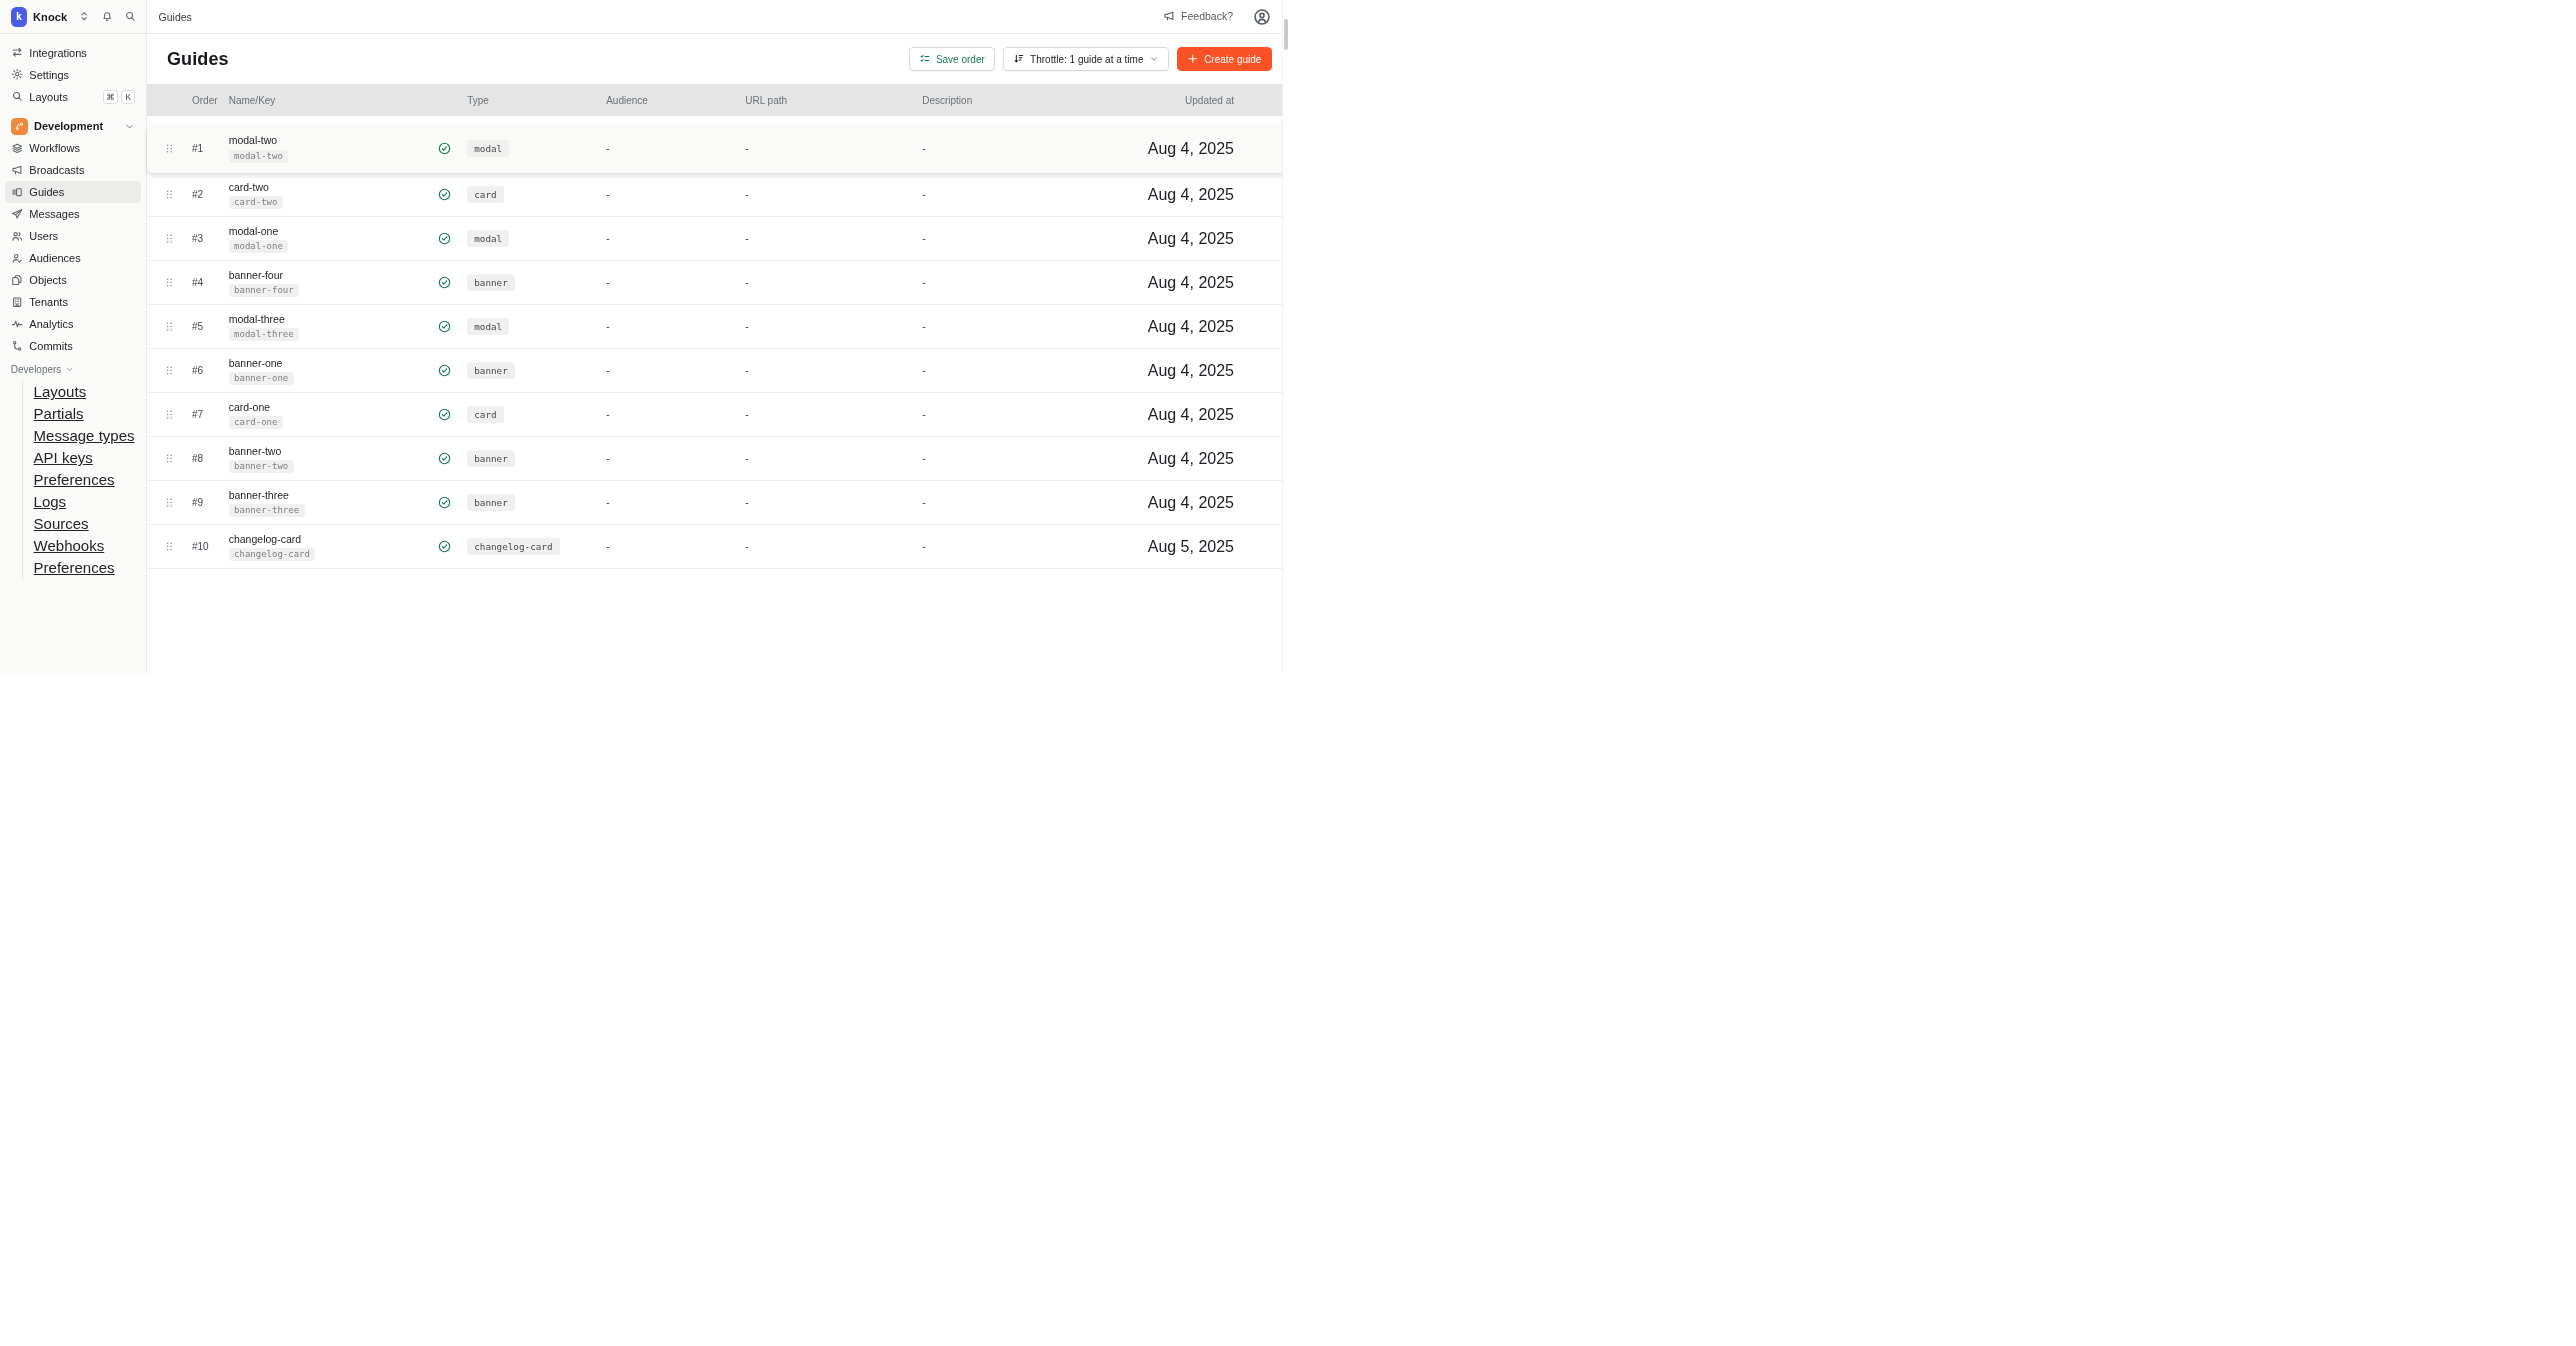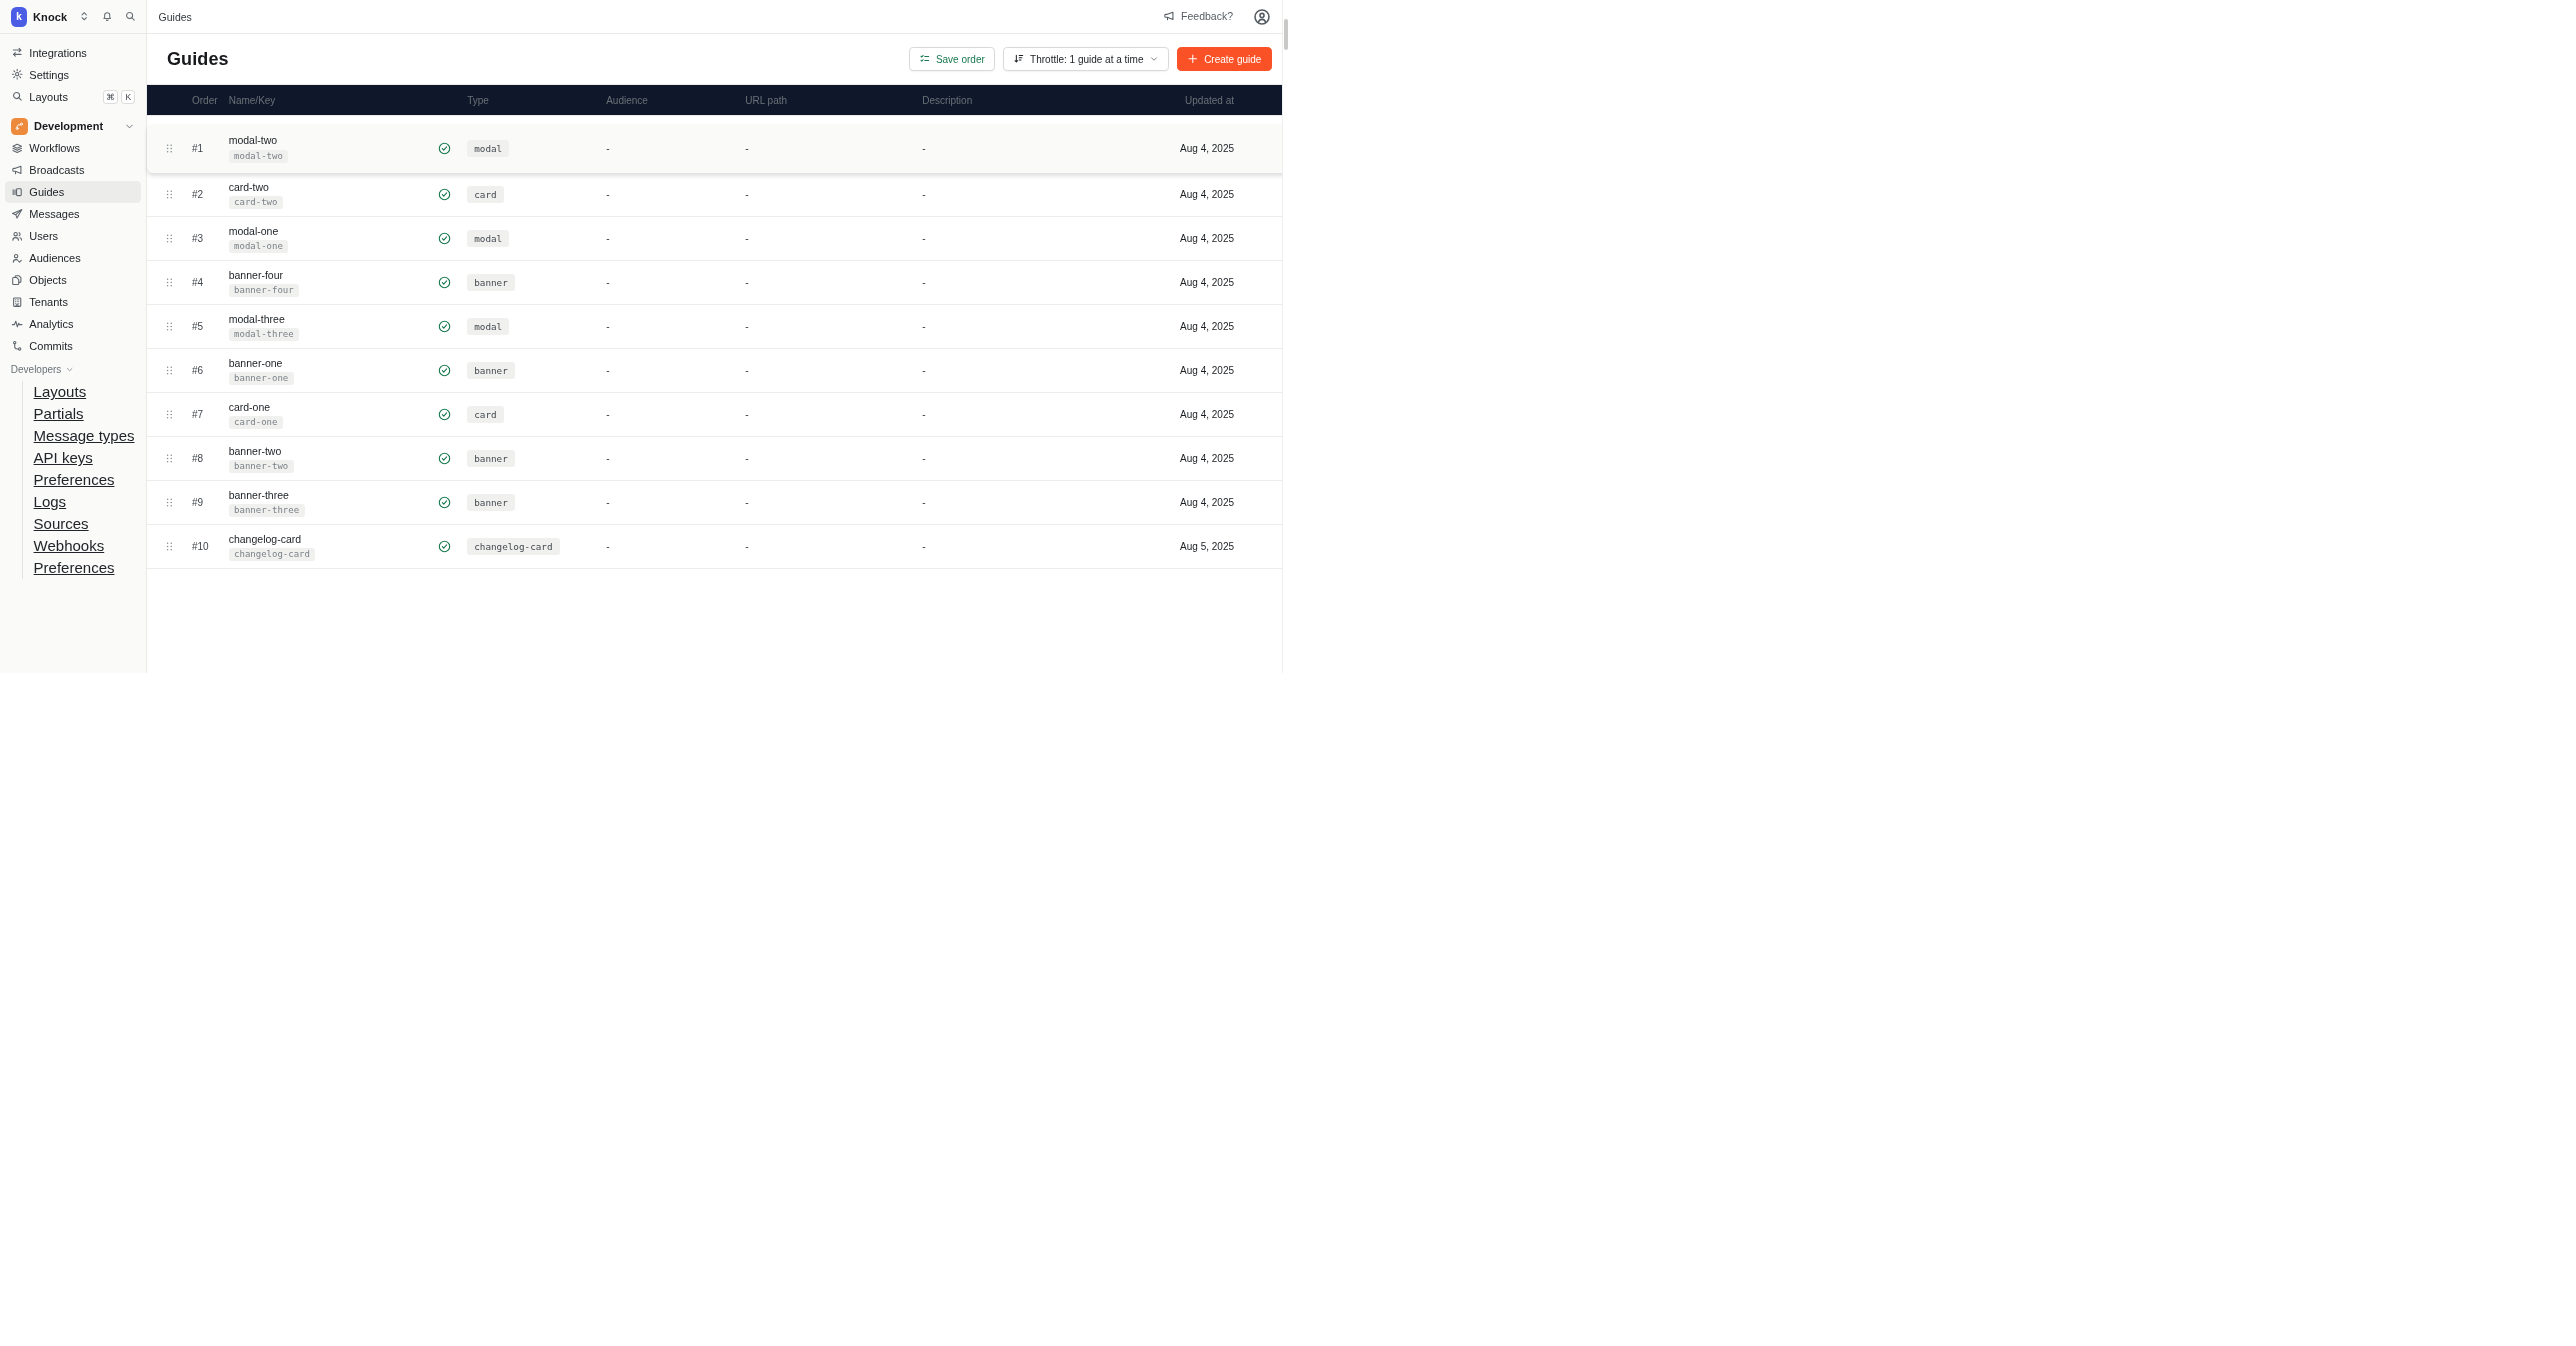--- a/index.html
+++ b/index.html
@@ -59,23 +59,23 @@
   .cell { flex:0 0 auto; }
   .c-handle { width:23px; display:flex; align-items:center; justify-content:center; color:#878f96; }
   .c-order { width:40px; padding-left:11px; font-size:10px; color:#40464c; }
   .c-name { width:217px; padding-left:7.7px; }
   .c-chk { width:23px; display:flex; align-items:center; color:#18794e; }
   .c-chk svg { width:13px; height:13px; }
   .c-type { width:139px; padding-left:6.2px; }
   .c-aud { width:139px; padding-left:6.2px; font-size:10px; color:#33383d; }
   .c-url { width:177px; padding-left:6.2px; font-size:10px; color:#33383d; }
   .c-desc { width:139px; padding-left:6.2px; font-size:10px; color:#33383d; }
-  .c-date { flex:1 1 auto; text-align:right; padding-right:54px; font-size:10px; color:#1b1f23; }
-
-  .thead { height:32px; background:#0f172a; border-top:0.8px solid #e9e9e7; border-bottom:0.8px solid #e9e9e7; display:flex; align-items:center; padding-left:11px; font-size:10px; color:#697177; }
+  .c-date { flex:1 1 auto; text-align:right; padding-right:54px; font-size:16px; color:#1b1f23; }
+
+  .thead { height:32px; background:#e5e5e5; border-top:0.8px solid #e9e9e7; border-bottom:0.8px solid #e9e9e7; display:flex; align-items:center; padding-left:11px; font-size:10px; color:#697177; }
   .thead > div { font-size:10px; color:#697177; }
   .notice { height:22px; background:#fafaf9; border-bottom:0.8px solid #e9e9e7; display:flex; align-items:center; justify-content:center; font-size:9.7px; color:#697177; }
   .dropgap { height:8.5px; background:#fff; }
   .throttle { height:30px; border-top:0.8px solid #e9e9e7; border-bottom:0.8px solid #e9e9e7; display:flex; align-items:center; padding-left:65px; gap:7px; background:#fff; }
   .throttle .tic { color:#3e63dd; display:flex; } .throttle .tic svg { width:12.4px; height:12.4px; }
   .throttle-text { font-size:10.5px; font-weight:500; color:#3e63dd; }
   .select { margin-left:1.5px; height:23px; display:inline-flex; align-items:center; gap:7px; padding:0 7.7px 0 9.3px; border:0.8px solid #d9d9d7; border-radius:6.2px; background:#fff; font-size:10px; font-weight:500; color:#1b1f23; cursor:default; }
   .select .chev svg { width:9.3px; height:9.3px; color:#697177; }
 
   .rows { background:#fff; }

